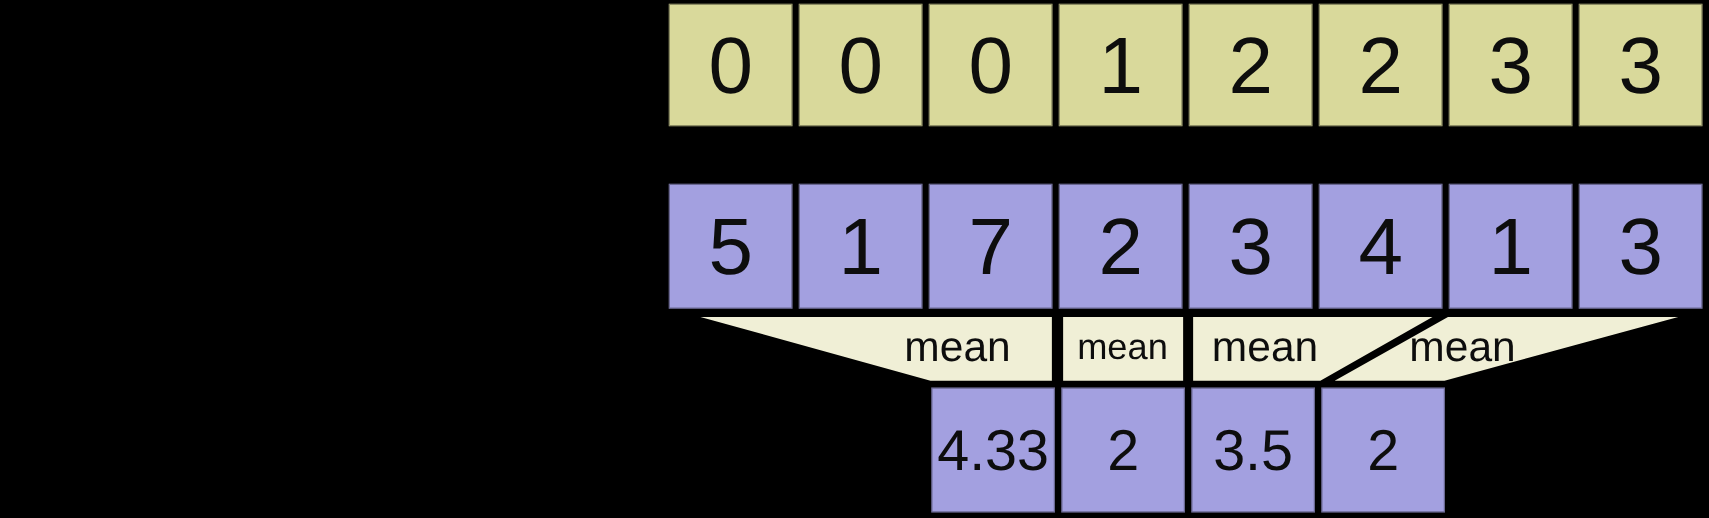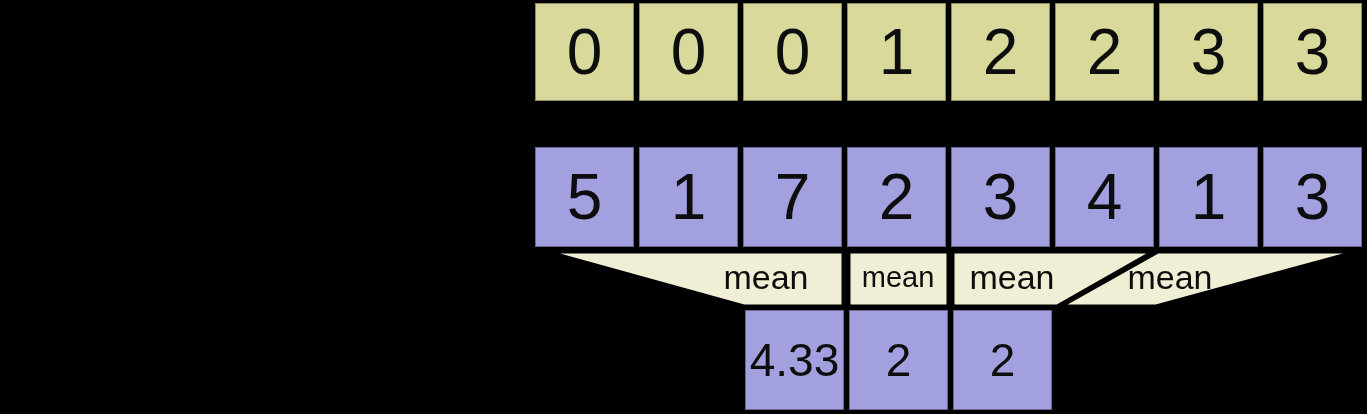--- a/index.html
+++ b/index.html
@@ -83,16 +83,17 @@
 
     <text class="funnel-label" x="766" y="289" text-anchor="middle">mean</text>
     <text class="funnel-label small" x="898" y="287" text-anchor="middle">mean</text>
     <text class="funnel-label" x="1012" y="289" text-anchor="middle">mean</text>
     <text class="funnel-label" x="1170" y="289" text-anchor="middle">mean</text>
   </svg>
 
   <div class="row row-output">
     <div class="cell">4.33</div>
     <div class="cell">2</div>
+    <div class="cell">3.5</div>
     <div class="cell">2</div>
   </div>
 
 </div>
 
 </body></html>

